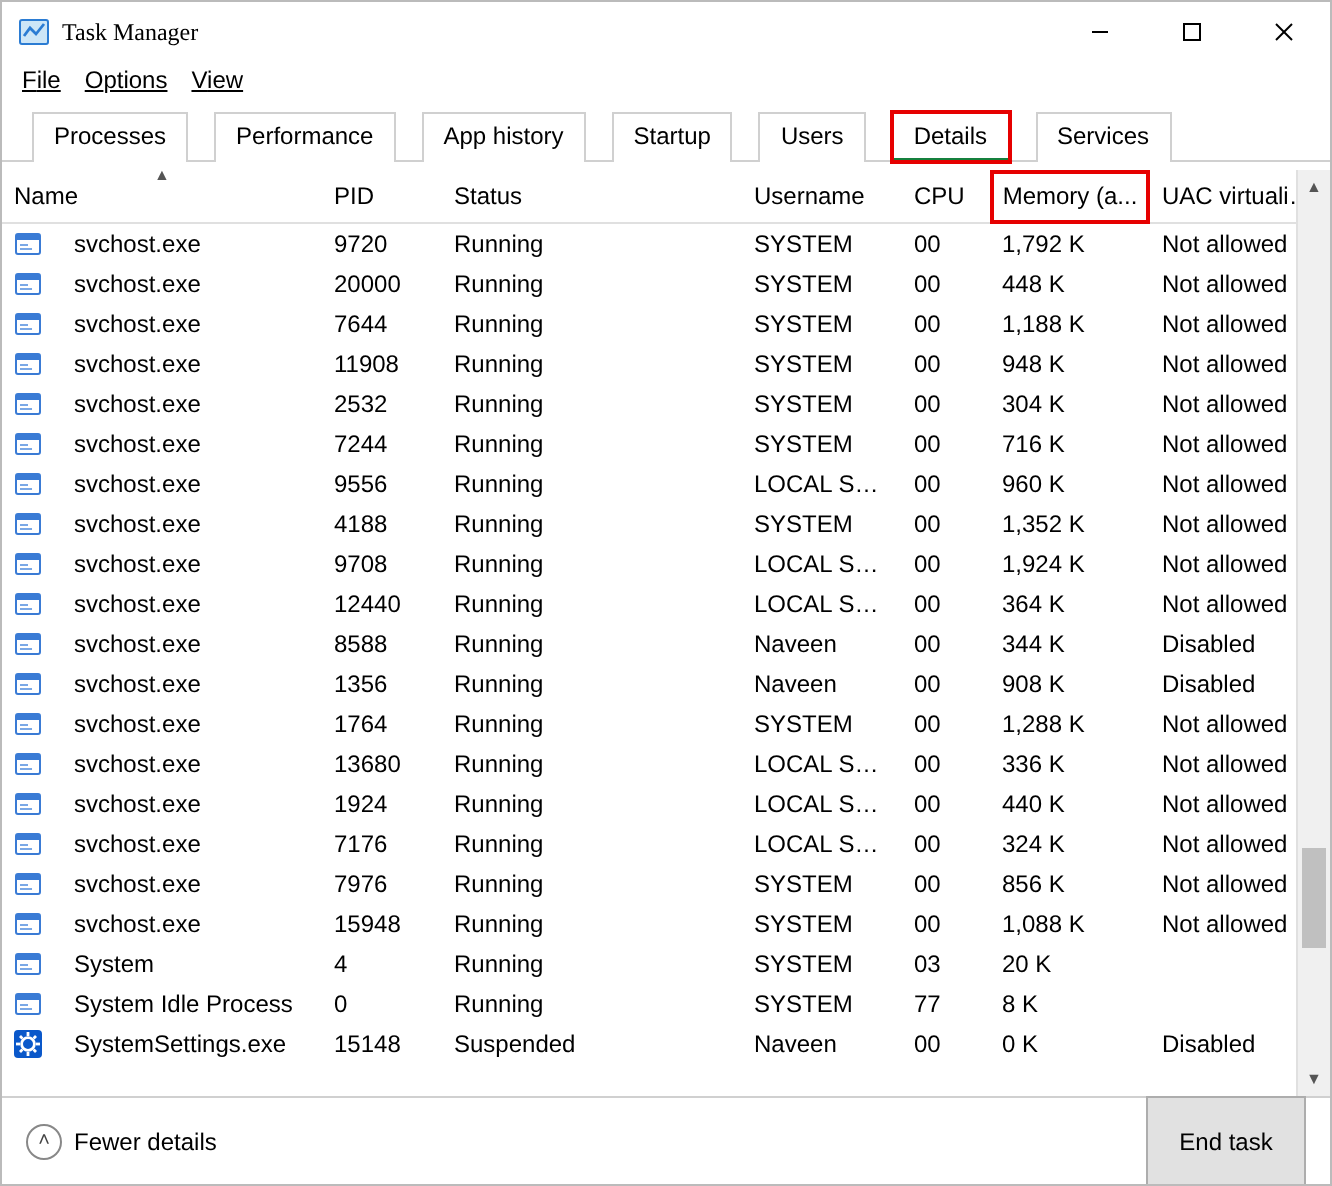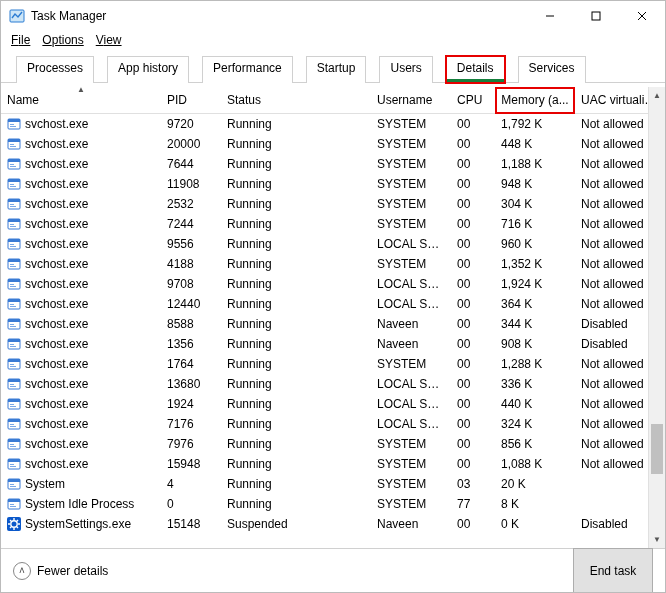--- a/index.html
+++ b/index.html
@@ -21,20 +21,21 @@
     height: 30px;
     display:flex;
     align-items:center;
     padding-left:8px;
     background:#fff;
   }
   .titlebar .title-icon svg { display:block; }
   .titlebar .title-text {
     margin-left:6px;
     font-size:12px;
+    font-family:Liberation Serif, serif;
   }
   .titlebar .spacer { flex:1; }
   .win-controls { display:flex; }
   .win-btn {
     width:46px; height:30px;
     display:flex; align-items:center; justify-content:center;
     font-size:10px;
   }
   .win-btn svg { display:block; }
 
@@ -64,21 +65,21 @@
     border-bottom:none;
     background:#fff;
     margin-right:0px;
     font-size:12px;
     position:relative;
     top:1px;
     margin-left:13px;
   }
   .tab.active {
     background:#fff;
-    border-bottom:4px solid #15803d;
+    border-bottom:2px solid #15803d;
     z-index:2;
   }
   .tab.highlight {
     outline:2px solid #e60000;
     outline-offset:-1px;
   }
 
   
   .content {
     flex:1;
@@ -131,21 +132,21 @@
   }
   .col-name { width:160px; }
   .col-pid  { width:60px; }
   .col-status { width:150px; }
   .col-user { width:80px; }
   .col-cpu  { width:44px; text-align:right; }
   .col-mem  { width:80px; text-align:right; }
   .col-uac  { width:auto; }
 
   td.num-right { padding-right:8px; }
-  td.name-cell { display:flex; align-items:center; gap:4px; padding-left:6px; }
+  td.name-cell { display:flex; align-items:center; gap:16px; padding-left:6px; }
 
   .proc-icon {
     width:14px; height:14px; flex-shrink:0;
     display:inline-block;
   }
 
   
   .fake-scroll {
     position:absolute;
     right:0; top:0; bottom:0;
@@ -219,22 +220,22 @@
 </div>
 
 <div class="menubar">
   <div class="menu-item"><span>F</span><span>ile</span></div>
   <div class="menu-item"><span>O</span><span>ptions</span></div>
   <div class="menu-item"><span>V</span><span>iew</span></div>
 </div>
 
 <div class="tabstrip">
   <div class="tab">Processes</div>
+  <div class="tab">Performance</div>
   <div class="tab">App history</div>
-  <div class="tab">Performance</div>
   <div class="tab">Startup</div>
   <div class="tab">Users</div>
   <div class="tab active highlight">Details</div>
   <div class="tab">Services</div>
 </div>
 
 <div class="content">
   <div class="table-wrap">
     <table>
       <colgroup>

